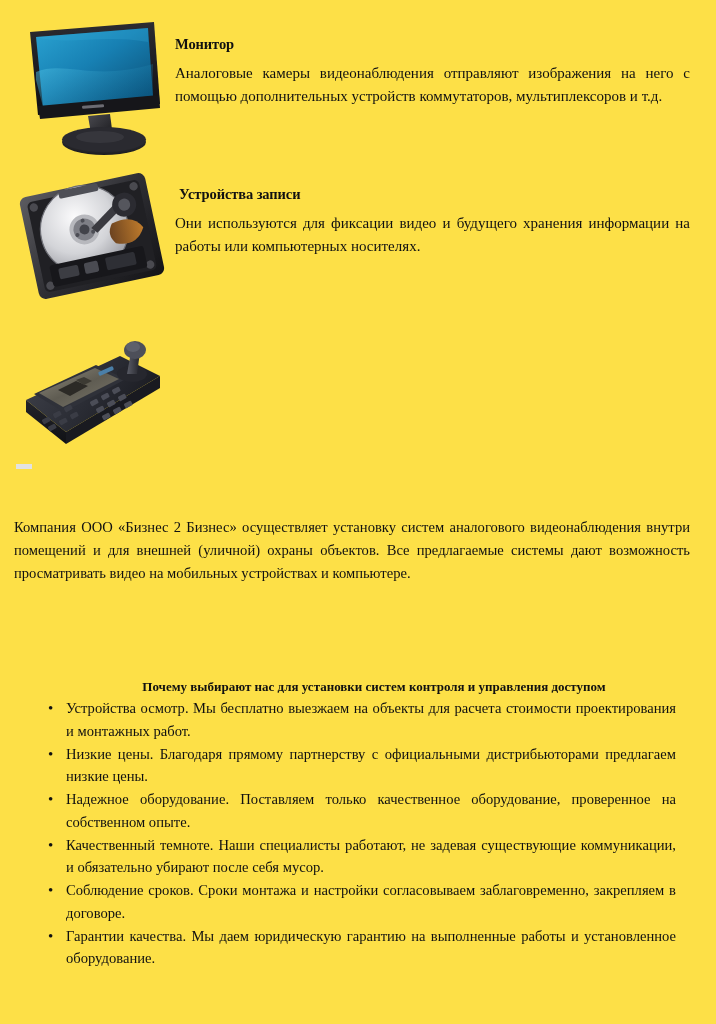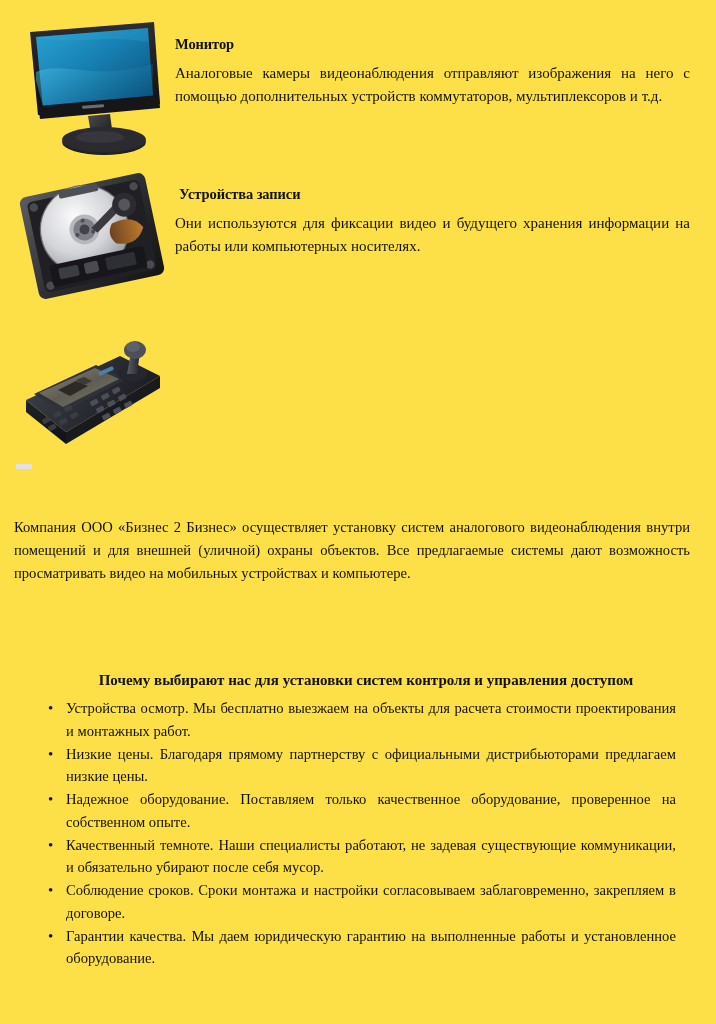--- a/index.html
+++ b/index.html
@@ -70,24 +70,24 @@
     text-align: justify;
     text-justify: inter-word;
   }
   .prose p { margin: 0 0 12px 0; }
 
   .section-heading {
     position: absolute;
     left: 48px;
     width: 628px;
     font-weight: bold;
-    font-size: 15px;
+    font-size: 13px;
     line-height: 1.3;
     text-align: center;
-    margin: 4px;
+    margin: 12px;
   }
 
   ul.benefits {
     position: absolute;
     left: 0;
     width: 716px;
     margin: 0;
     padding: 0;
     list-style: none;
   }

